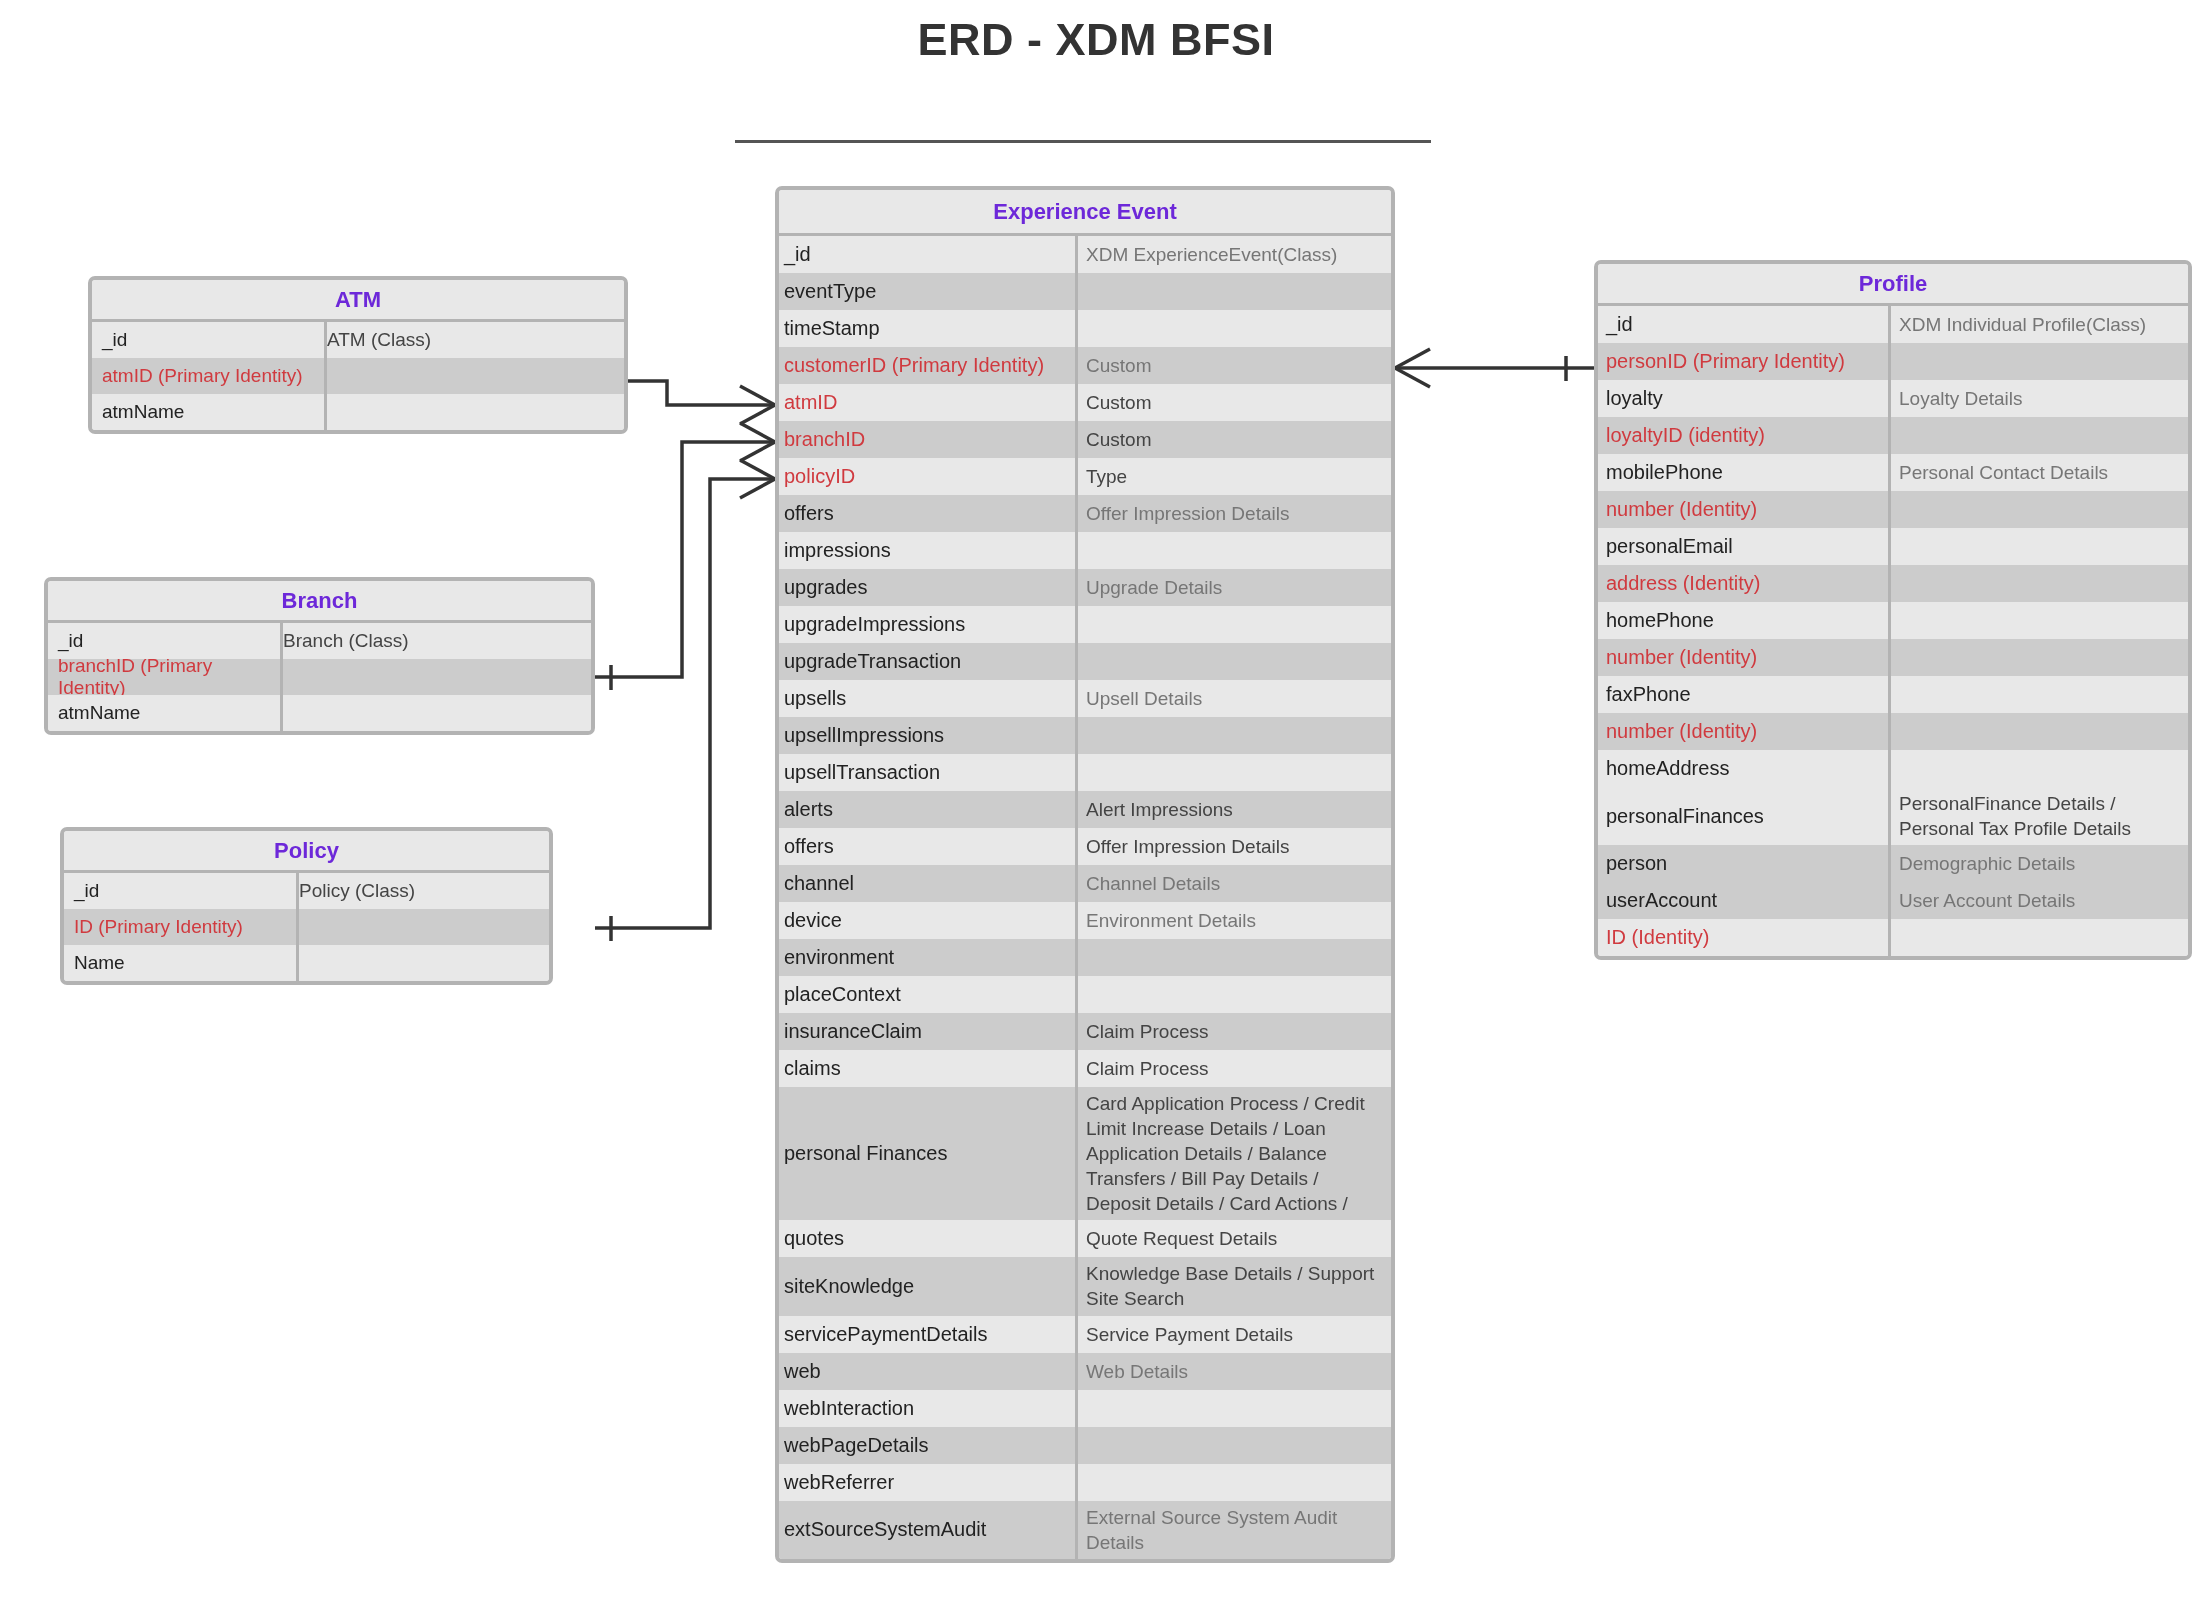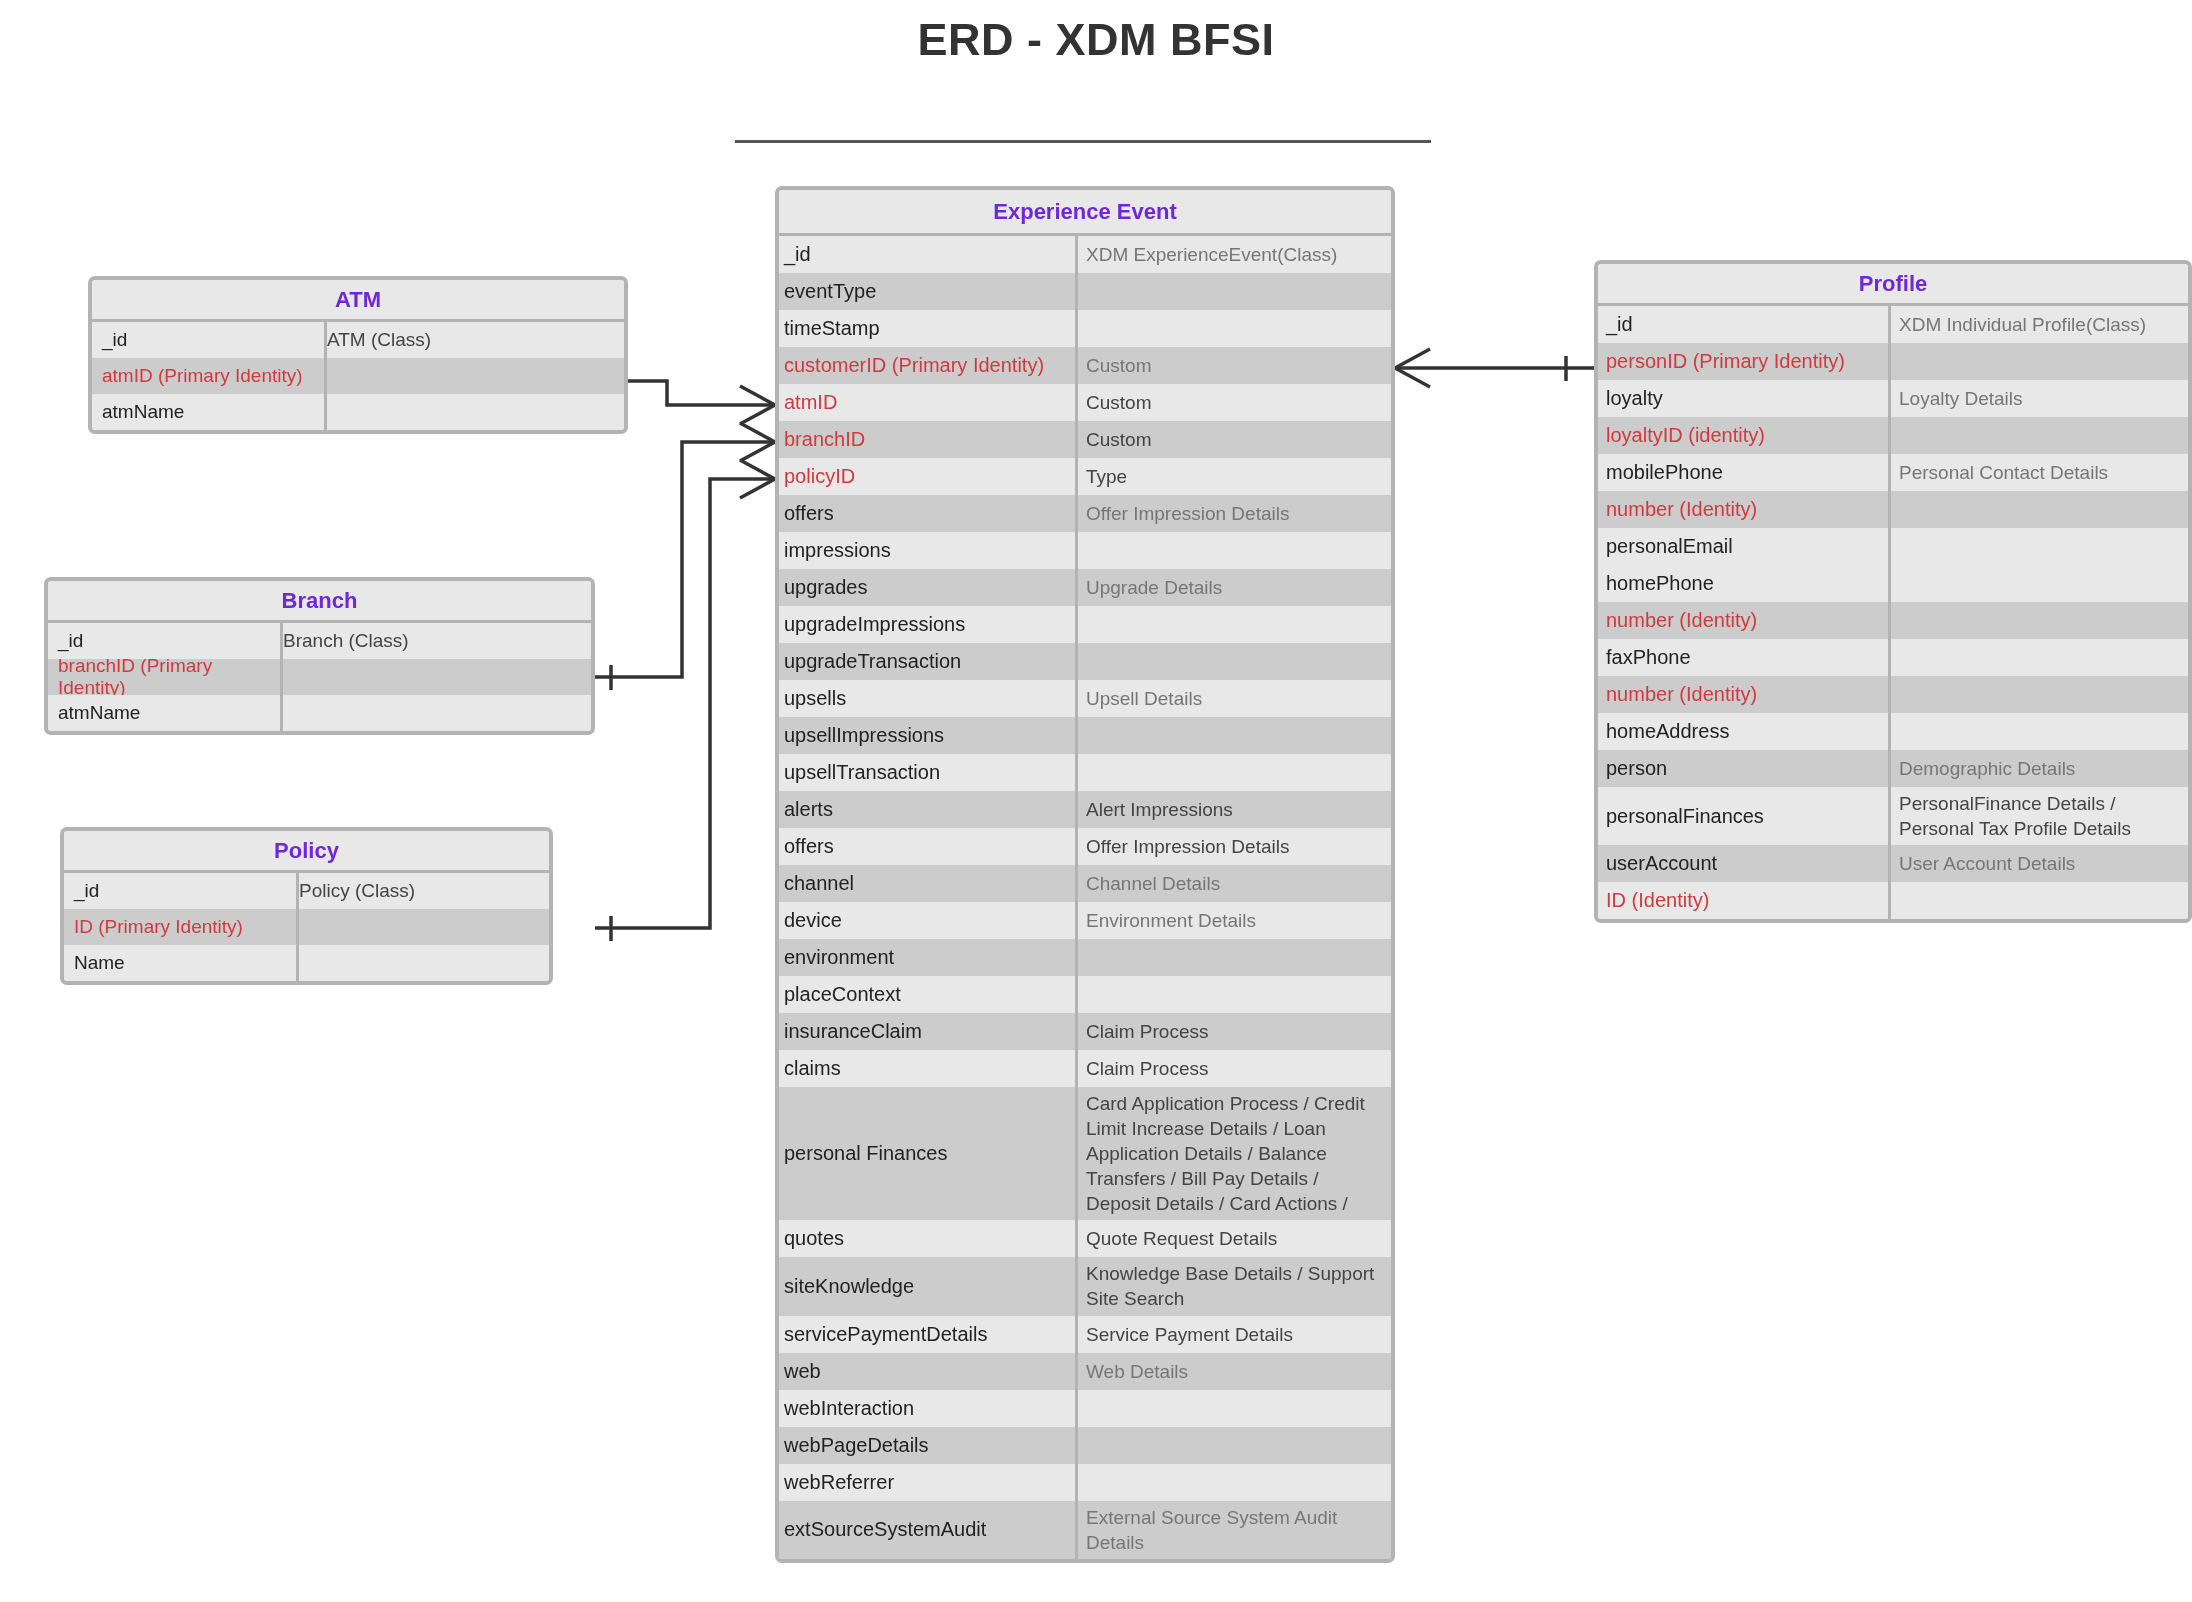--- a/index.html
+++ b/index.html
@@ -364,48 +364,52 @@
         <div class="cell-type muted">Personal Contact Details</div>
       </div>
       <div class="row alt">
         <div class="cell-name ident sub">number (Identity)</div>
         <div class="cell-type"></div>
       </div>
       <div class="row plain">
         <div class="cell-name">personalEmail</div>
         <div class="cell-type"></div>
       </div>
+      <div class="row alt">
+        <div class="cell-name ident sub">address (Identity)</div>
+        <div class="cell-type"></div>
+      </div>
       <div class="row plain">
         <div class="cell-name">homePhone</div>
         <div class="cell-type"></div>
       </div>
       <div class="row alt">
         <div class="cell-name ident sub">number (Identity)</div>
         <div class="cell-type"></div>
       </div>
       <div class="row plain">
         <div class="cell-name">faxPhone</div>
         <div class="cell-type"></div>
       </div>
       <div class="row alt">
         <div class="cell-name ident sub">number (Identity)</div>
         <div class="cell-type"></div>
       </div>
       <div class="row plain">
         <div class="cell-name">homeAddress</div>
         <div class="cell-type"></div>
+      </div>
+      <div class="row plain">
+        <div class="cell-name">personalFinances</div>
+        <div class="cell-type">PersonalFinance Details / Personal Tax Profile Details</div>
       </div>
       <div class="row alt">
         <div class="cell-name">person</div>
         <div class="cell-type muted">Demographic Details</div>
       </div>
-      <div class="row plain">
-        <div class="cell-name">personalFinances</div>
-        <div class="cell-type">PersonalFinance Details / Personal Tax Profile Details</div>
-      </div>
       <div class="row alt">
         <div class="cell-name">userAccount</div>
         <div class="cell-type muted">User Account Details</div>
       </div>
       <div class="row plain">
         <div class="cell-name ident sub">ID (Identity)</div>
         <div class="cell-type"></div>
       </div>
     </div>
 </div>

